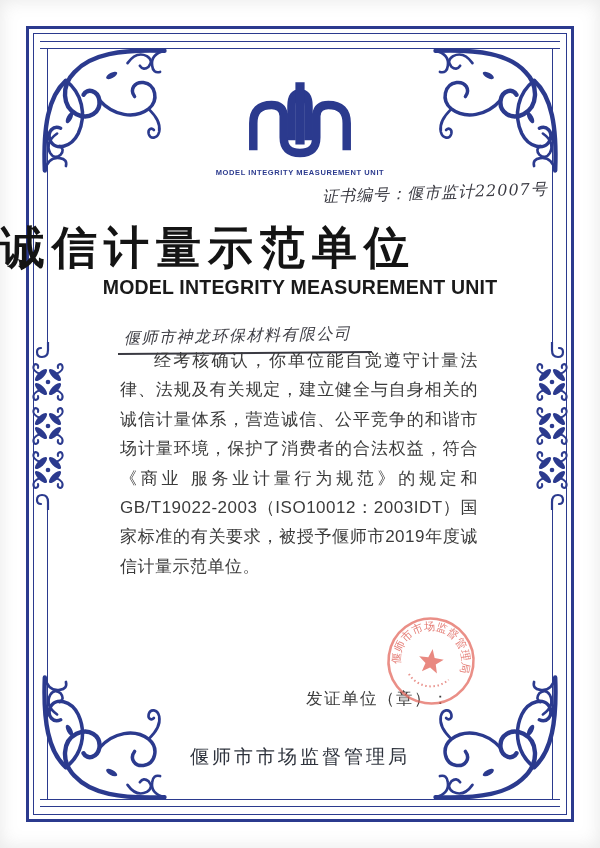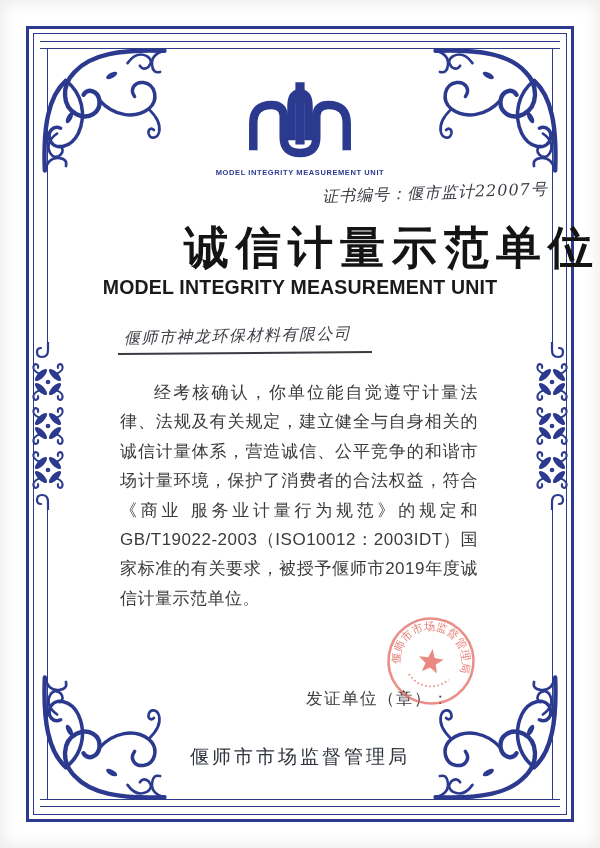--- a/index.html
+++ b/index.html
@@ -34,42 +34,42 @@
     position:absolute;top:168px;left:0;width:100%;text-align:center;
     font-size:7.5px;font-weight:bold;color:#2b3a8e;letter-spacing:.6px;
   }
   .cert-no{
     position:absolute;top:183px;right:52px;
     font-family:"DejaVu Serif","Liberation Serif",serif;font-style:italic;
     font-size:16px;color:#3a3a42;letter-spacing:1px;
     transform:rotate(-2deg);white-space:nowrap;
   }
   .title-cn{
-    position:absolute;top:218px;left:0;width:100%;text-align:right;
+    position:absolute;top:218px;left:0;width:100%;text-align:left;
     font-family:"Liberation Serif","DejaVu Serif",serif;font-weight:bold;
     font-size:45px;letter-spacing:7px;color:#141414;white-space:nowrap;
   }
   .title-en{
     position:absolute;top:276px;left:0;width:100%;text-align:center;
     font-size:19.5px;font-weight:bold;color:#1a1a1a;letter-spacing:.2px;white-space:nowrap;
   }
   
   .company{
     position:absolute;top:326px;left:124px;
     font-family:"DejaVu Serif","Liberation Serif",serif;font-style:italic;
     font-size:16px;color:#3f3f46;letter-spacing:1.5px;
     transform:rotate(-1.2deg);white-space:nowrap;
   }
   .company-underline{
     position:absolute;top:352px;left:118px;width:254px;height:2px;
     background:#3a3a42;transform:rotate(-.4deg);
   }
   
   .body-text{
-    position:absolute;top:378px;left:120px;width:358px;
+    position:absolute;top:346px;left:120px;width:358px;
     font-size:17px;line-height:29.4px;color:#3b3b3b;
     text-align:justify;text-indent:2em;letter-spacing:.5px;
   }
   
   .issuer-label{
     position:absolute;top:688px;left:306px;
     font-size:16.5px;color:#3c3c3c;letter-spacing:1.5px;white-space:nowrap;
   }
   .seal{position:absolute;left:385px;top:615px;width:92px;height:92px;transform:rotate(8deg);opacity:.88;}
   .footer-org{

